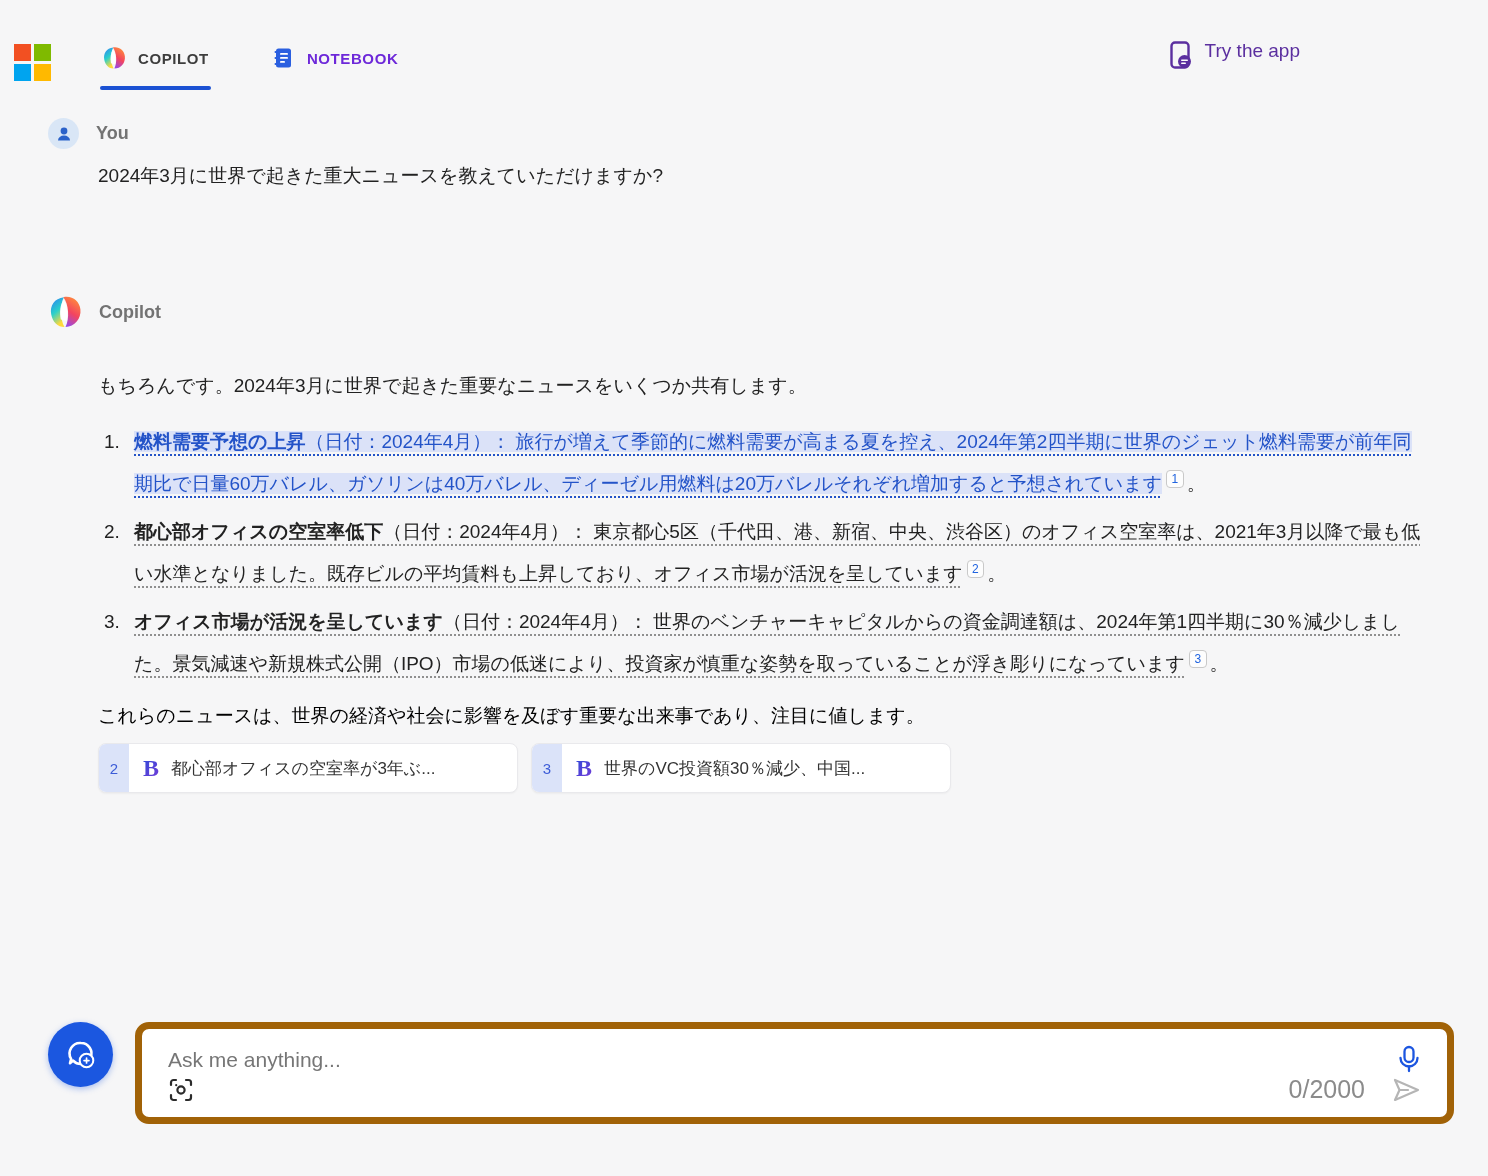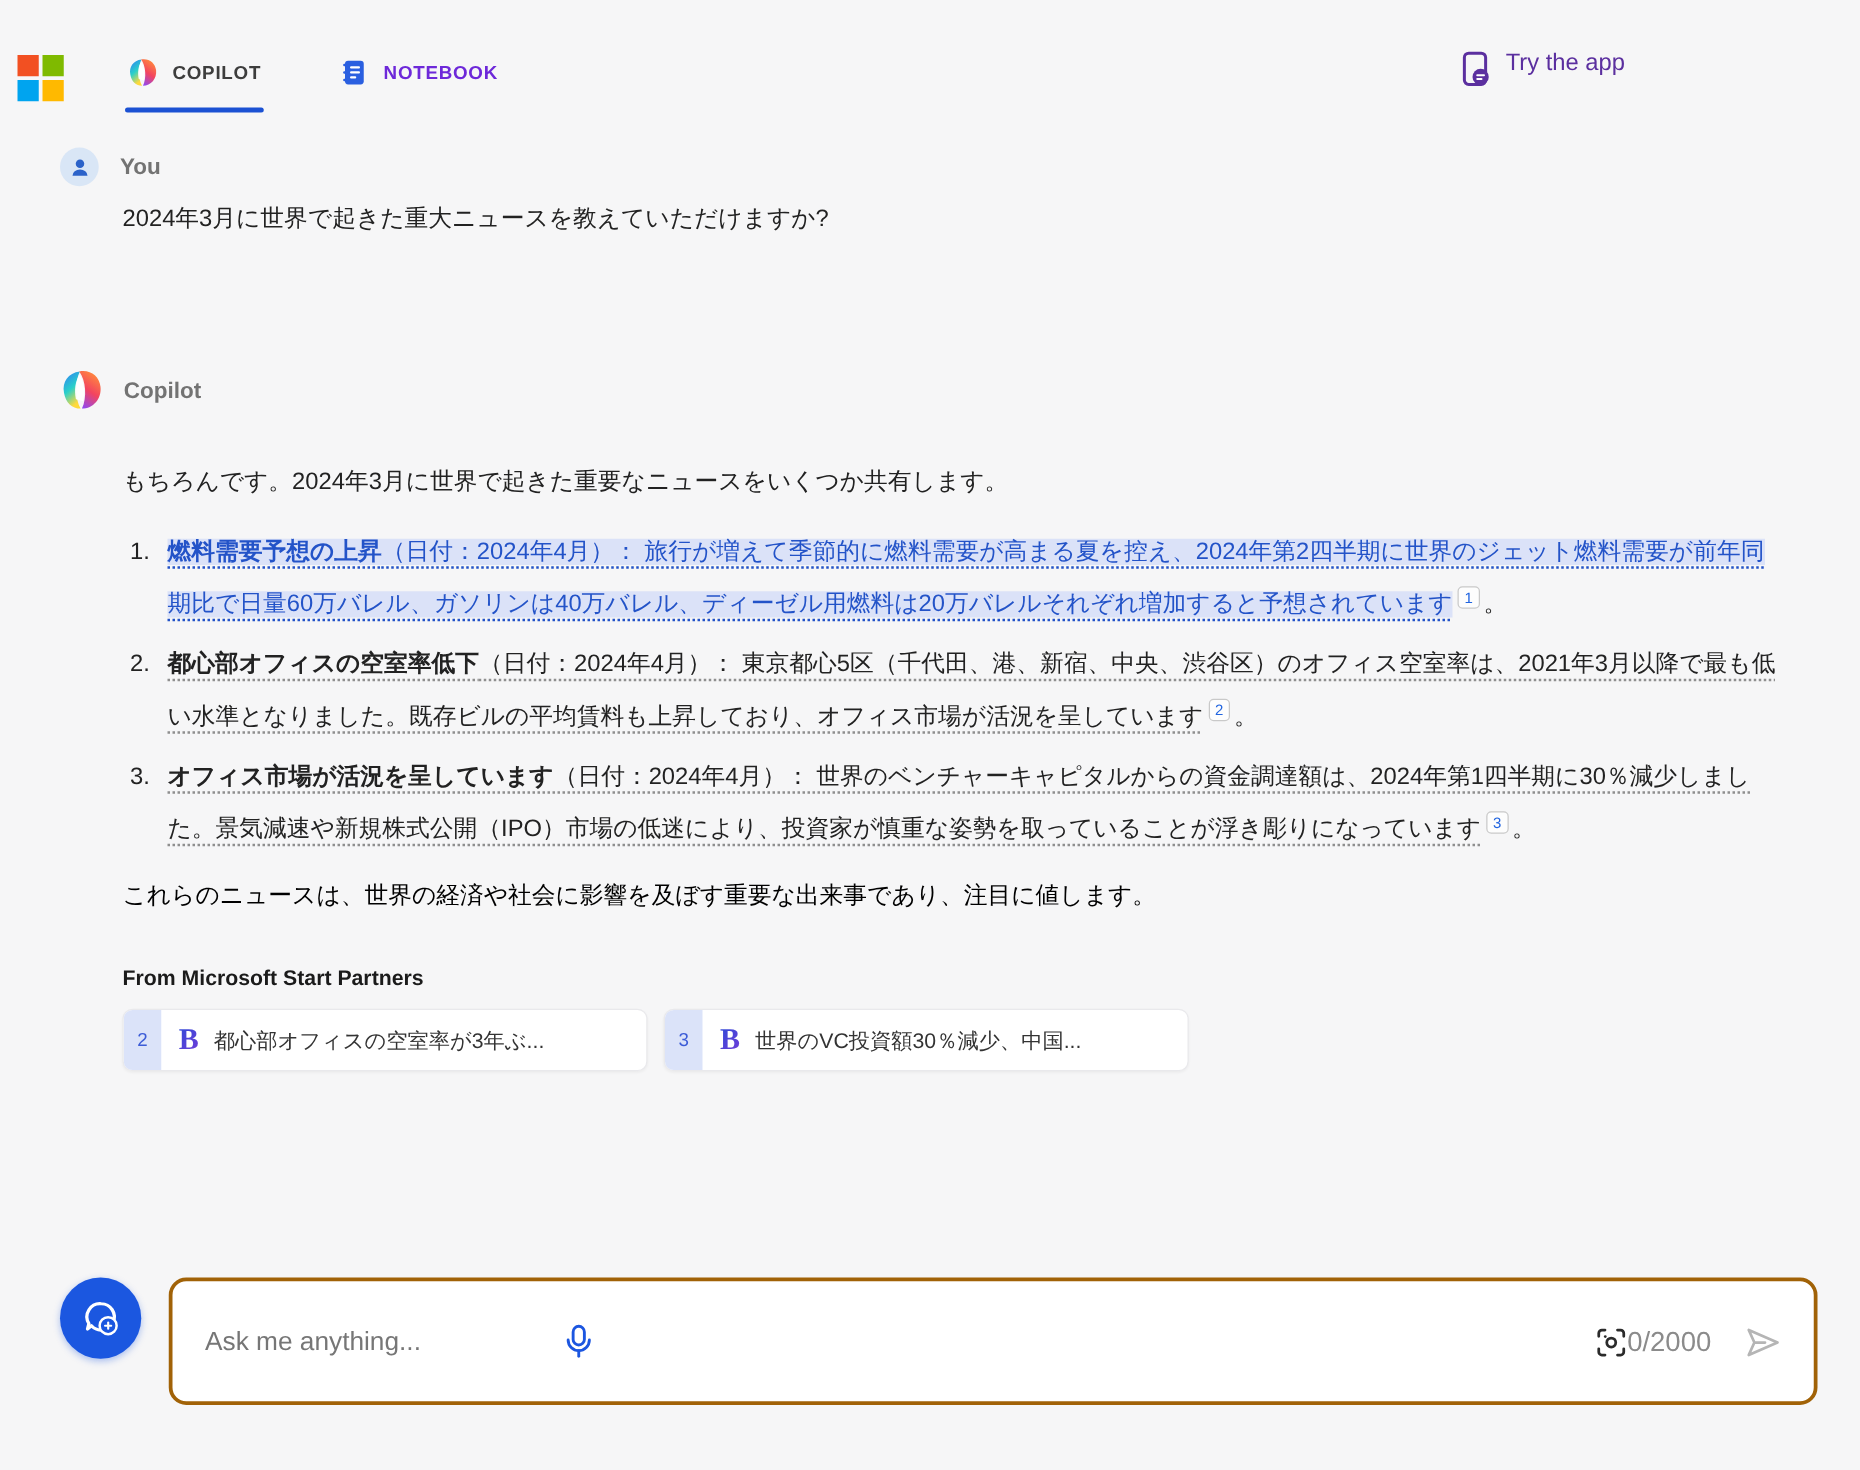--- a/index.html
+++ b/index.html
@@ -81,30 +81,30 @@
     background:linear-gradient(135deg,#2a4bd7,#7a3bd8); -webkit-background-clip:text;
     background-clip:text; color:transparent; }
   .card-title { font-size:17px; color:#333; white-space:nowrap; overflow:hidden; }
 
   
   .input-bar { position:absolute; left:48px; right:34px; top:1022px;
     display:flex; align-items:flex-start; gap:22px; }
   .new-chat-btn { width:65px; height:65px; border-radius:50%; background:#1b57e0;
     display:flex; align-items:center; justify-content:center; cursor:pointer; flex:0 0 auto;
     box-shadow:0 2px 6px rgba(27,87,224,.35); }
-  .input-box { flex:1; height:102px; background:#fff; border:3px solid #a16207;
-    border-radius:14px; padding:16px 26px 14px 26px; display:flex; flex-direction:row;
+  .input-box { flex:1; height:102px; background:#fff; border:7px solid #a16207;
+    border-radius:14px; padding:16px 26px 14px 26px; display:flex; flex-direction:column;
     justify-content:space-between; }
   .input-top { display:flex; align-items:center; gap:16px; }
   .ask-input { flex:1; border:none; outline:none; font-size:21px; color:#333;
     font-family:"Liberation Sans", sans-serif; background:transparent; }
   .ask-input::placeholder { color:#767676; }
   .input-bottom { display:flex; align-items:center; }
   .spacer { flex:1; }
-  .char-count { font-size:22px; color:#8b8b8b; margin-right:26px; }
+  .char-count { font-size:25px; color:#8b8b8b; margin-right:26px; }
   .icon-btn { cursor:pointer; display:flex; align-items:center; }
 </style>
 </head>
 <body>
 
 <div class="header">
   <div class="ms-logo">
     <div class="sq1"></div>
       <div class="sq2"></div>
       <div class="sq3"></div>
@@ -218,21 +218,20 @@
         <div class="news-num">3.</div>
         <div class="news-text">
           <span class="plain-underline"><span class="bold">オフィス市場が活況を呈しています</span><span>（日付：2024年4月）： 世界のベンチャーキャピタルからの資金調達額は、2024年第1四半期に30％減少しました。景気減速や新規株式公開（IPO）市場の低迷により、投資家が慎重な姿勢を取っていることが浮き彫りになっています</span></span><span class="cite-badge">3</span><span>。</span>
         </div>
       </div>
 
     </div>
 
     <div class="closing">これらのニュースは、世界の経済や社会に影響を及ぼす重要な出来事であり、注目に値します。</div>
 
-    <div class="sources-heading">From Microsoft Start Partners</div>
 
     <div class="cards">
       <div class="card">
         <div class="card-num">2</div>
         <div class="card-main">
           <span class="b-logo">B</span>
           <span class="card-title">都心部オフィスの空室率が3年ぶ...</span>
         </div>
       </div>
       <div class="card">

